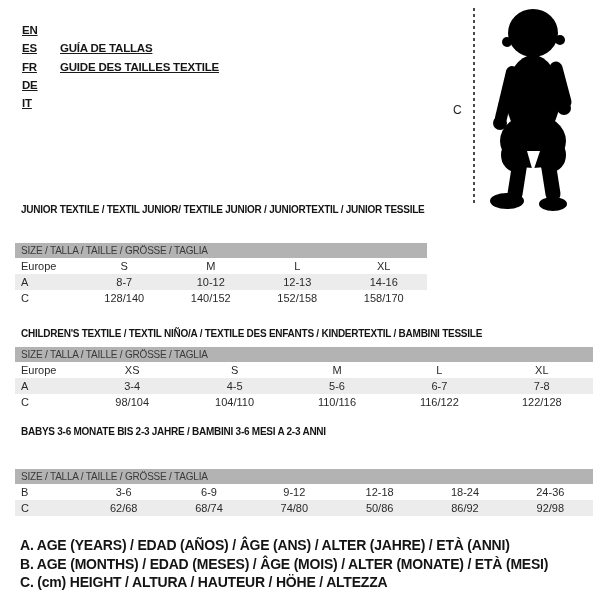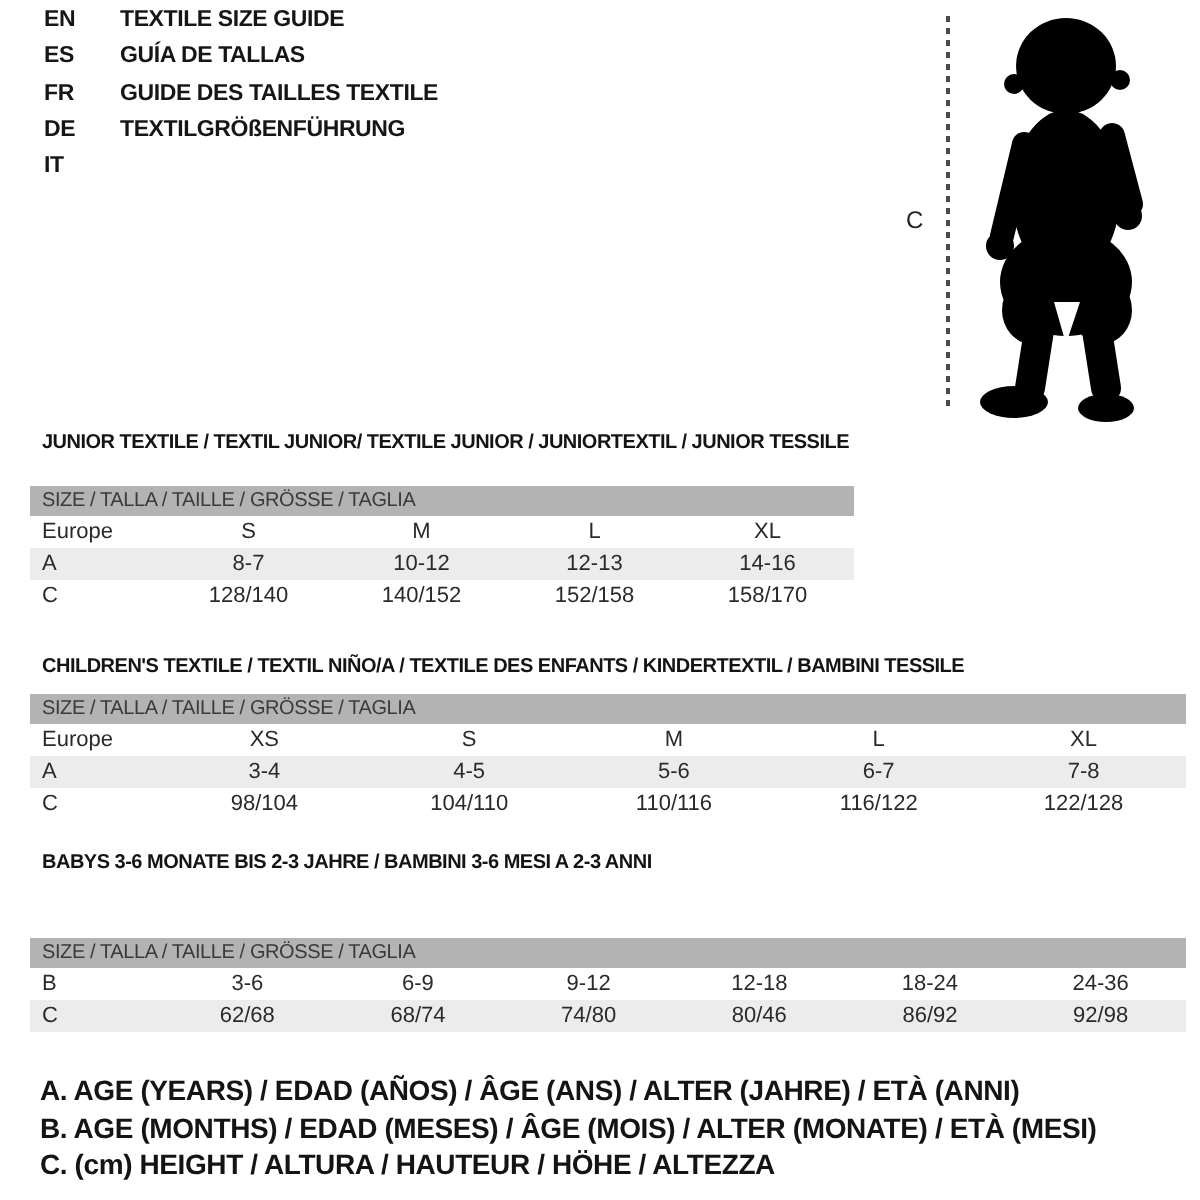--- a/index.html
+++ b/index.html
@@ -6,21 +6,21 @@
   html, body { width:600px; height:600px; }
   body {
     position:relative;
     background:#ffffff;
     font-family:"Liberation Sans", sans-serif;
     color:#1a1a1a;
     overflow:hidden;
   }
 
   
-  .header-list { position:absolute; top:1px; left:22px; }
+  .header-list { position:absolute; top:21px; left:22px;text-decoration:underline; }
   .header-row {
     display:flex;
     font-weight:bold;
     font-size:11.5px;
     line-height:18.3px;
     letter-spacing:-0.2px;
     color:#161616;
   }
   .header-code { width:38px; flex:none; }
 
@@ -36,21 +36,21 @@
   }
   .baby-svg { position:absolute; left:480px; top:4px; }
 
   
   .section-title {
     position:absolute; left:21px;
     font-size:10px; font-weight:bold;
     letter-spacing:-0.25px; line-height:16px;
     white-space:nowrap; color:#141414;
   }
-  #t1-title { top:214px; }
+  #t1-title { top:202px; }
   #t2-title { top:326px;text-align:right; }
   #t3-title { top:424px; white-space:normal; width:565px; }
 
   
   .size-table {
     position:absolute; left:15px;
     border-collapse:collapse; table-layout:fixed;
     color:#2a2a2a;
   }
   #table1 { top:243px; width:412px; }
@@ -75,33 +75,31 @@
     font-weight:bold; font-size:14px;
     letter-spacing:-0.2px; line-height:18.7px; color:#141414;
   }
 </style>
 </head>
 <body>
 
 <div class="header-list">
   <div class="header-row">
     <span class="header-code">EN</span>
-    <span>TEXTILE SIZE GUIDE</span>
   </div>
   <div class="header-row">
     <span class="header-code">ES</span>
     <span>GUÍA DE TALLAS</span>
   </div>
   <div class="header-row">
     <span class="header-code">FR</span>
     <span>GUIDE DES TAILLES TEXTILE</span>
   </div>
   <div class="header-row">
     <span class="header-code">DE</span>
-    <span>TEXTILGRÖßENFÜHRUNG</span>
   </div>
   <div class="header-row">
     <span class="header-code">IT</span>
   </div>
 </div>
 
 <div class="dash-line"></div>
 <div class="figure-label">C</div>
 <svg class="baby-svg" width="115" height="208" viewBox="0 0 115 208">
   <g fill="#000000" stroke="#000000">
@@ -239,21 +237,21 @@
       <td>9-12</td>
       <td>12-18</td>
       <td>18-24</td>
       <td>24-36</td>
     </tr>
     <tr class="data-row shaded">
       <td class="lbl">C</td>
       <td>62/68</td>
       <td>68/74</td>
       <td>74/80</td>
-      <td>80/46</td>
+      <td>50/86</td>
       <td>86/92</td>
       <td>92/98</td>
     </tr>
   </tbody>
 </table>
 
 <div class="legend">
   <div>A. AGE (YEARS) / EDAD (AÑOS) / ÂGE (ANS) / ALTER (JAHRE) / ETÀ (ANNI)</div>
   <div>B. AGE (MONTHS) / EDAD (MESES) / ÂGE (MOIS) / ALTER (MONATE) / ETÀ (MESI)</div>
   <div>C. (cm) HEIGHT / ALTURA / HAUTEUR / HÖHE / ALTEZZA</div>

